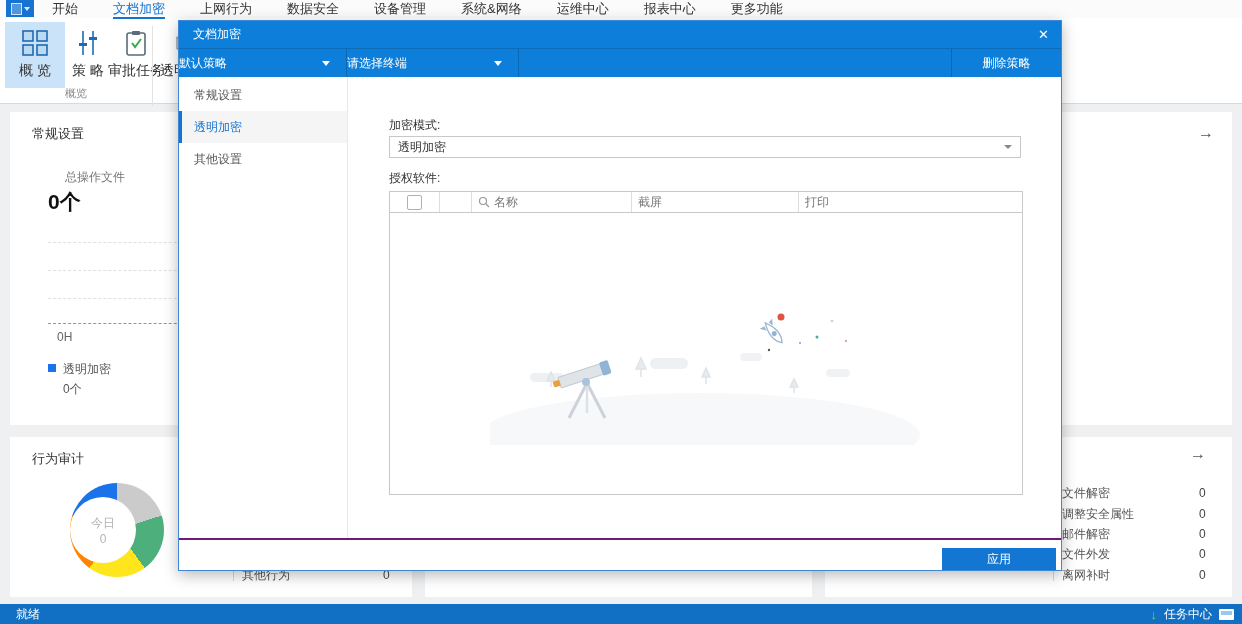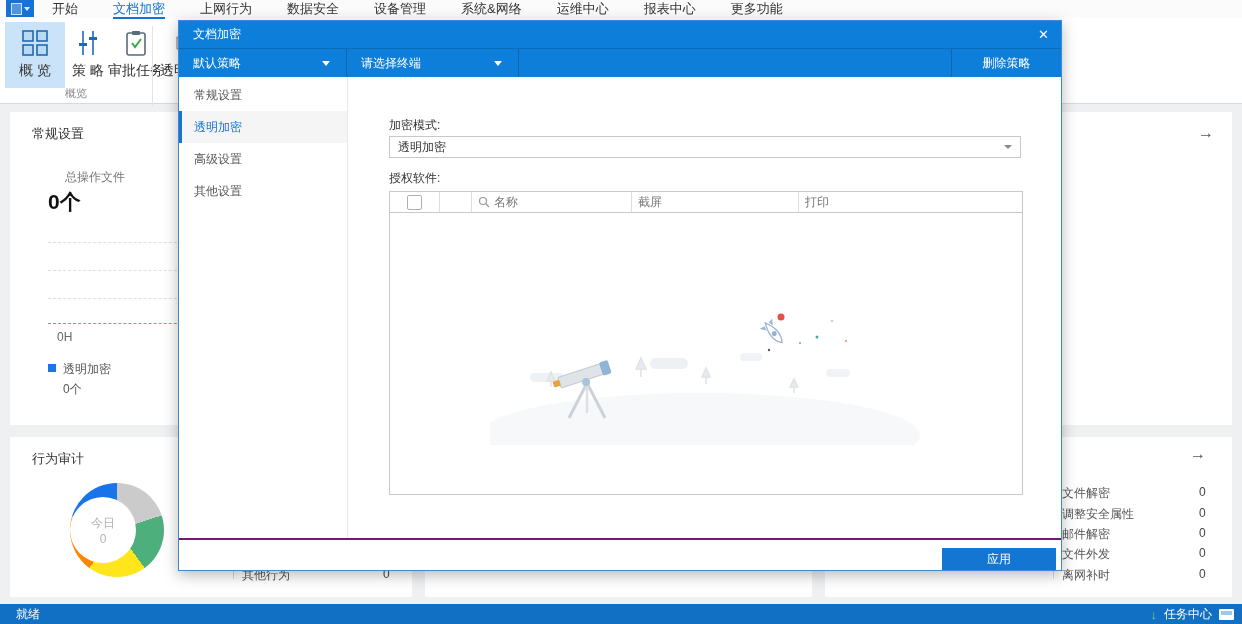--- a/index.html
+++ b/index.html
@@ -29,32 +29,32 @@
   .trend .gl{position:absolute;left:0;width:100%;border-top:1px dashed #e0e0e0}
   .trend .gl-green{position:absolute;left:0;bottom:0;width:100%;border-top:1px dashed #5cb87a}
   .axis-tick{position:absolute;left:47px;top:218px;color:#666}
   .legend-sq{position:absolute;left:38px;top:252px;width:8px;height:8px;background:#1a73e8}
   .legend-lbl{position:absolute;left:53px;top:249px;color:#555}
   .legend-val{position:absolute;left:53px;top:269px;color:#555}
   .donut{position:absolute;left:60px;top:46px;width:94px;height:94px;border-radius:50%;
     background:conic-gradient(#cbcbcb 0 72deg,#4daf7c 0 144deg,#ffe61c 0 216deg,#ff8400 0 288deg,#1a73e8 0 360deg);
     display:flex;align-items:center;justify-content:flex-start}
   .donut-hole{width:66px;height:66px;border-radius:50%;background:#fff;display:flex;flex-direction:column;align-items:center;justify-content:center;color:#b2b2b2}
-  .stat-row{position:absolute;height:16px;display:flex;align-items:flex-start;color:#555}
+  .stat-row{position:absolute;height:16px;display:flex;align-items:center;color:#555}
   .stat-row .tick{width:1px;height:12px;background:#d8d8d8;margin-right:8px}
   .stat-row .v{position:absolute;color:#444}
   
   .modal{position:absolute;left:178px;top:20px;width:884px;height:551px;background:#fff;border:1px solid #3d89d6;
     box-shadow:0 4px 14px rgba(0,0,0,.28);z-index:50;box-sizing:border-box}
   .m-titlebar{position:absolute;left:0;top:0;width:100%;height:27px;background:#0d7ed9;display:flex;align-items:center;color:#fff}
   .m-title{margin-left:14px;font-size:12px}
   .m-close{position:absolute;right:12px;top:0;height:27px;display:flex;align-items:center;color:#fff;font-size:13px;cursor:pointer}
   .m-toolbar{position:absolute;left:0;top:27px;width:100%;height:29px;background:#0d7ed9;border-top:1px solid rgba(0,0,0,.14);display:flex;align-items:stretch;color:#fff;box-sizing:border-box}
   .m-dd{display:flex;align-items:center;cursor:pointer;position:relative}
-  .m-dd .txt{margin-left:14px;font-size:12px}
+  .m-dd .txt{font-size:12px}
   .m-dd .dcaret{position:absolute;right:16px;width:0;height:0;border-left:4px solid transparent;border-right:4px solid transparent;border-top:5px solid #fff}
   .m-dd1{width:167px;border-right:1px solid rgba(0,0,0,.18)}
   .m-dd2{width:171px;border-right:1px solid rgba(0,0,0,.18)}
   .m-tb-space{flex:1}
   .m-del{width:109px;border-left:1px solid rgba(0,0,0,.18);display:flex;align-items:center;justify-content:center;font-size:12px;cursor:pointer}
   .m-body{position:absolute;left:0;top:56px;width:100%;height:461px;display:flex}
   .m-side{width:169px;border-right:1px solid #e8e8e8;box-sizing:border-box;padding-top:2px}
   .m-side-item{height:32px;line-height:32px;padding-left:15px;color:#555;cursor:pointer}
   .m-side-item.active{background:#f5f5f5;color:#1673d1;border-left:3px solid #1673d1;padding-left:12px}
   .m-content{flex:1;position:relative}
@@ -226,21 +226,20 @@
       <span class="txt">请选择终端</span>
       <span class="dcaret"></span>
     </div>
     <div class="m-tb-space"></div>
     <div class="m-del">删除策略</div>
   </div>
   <div class="m-body">
     <div class="m-side">
       <div class="m-side-item">常规设置</div>
       <div class="m-side-item active">透明加密</div>
-      <div class="m-side-item">高级设置</div>
       <div class="m-side-item">其他设置</div>
     </div>
     <div class="m-content">
       <div class="fld-label" style="top:40px">加密模式:</div>
       <div class="select">
         <span>透明加密</span>
         <span class="scaret"></span>
       </div>
       <div class="fld-label" style="top:93px">授权软件:</div>
       <div class="table">

